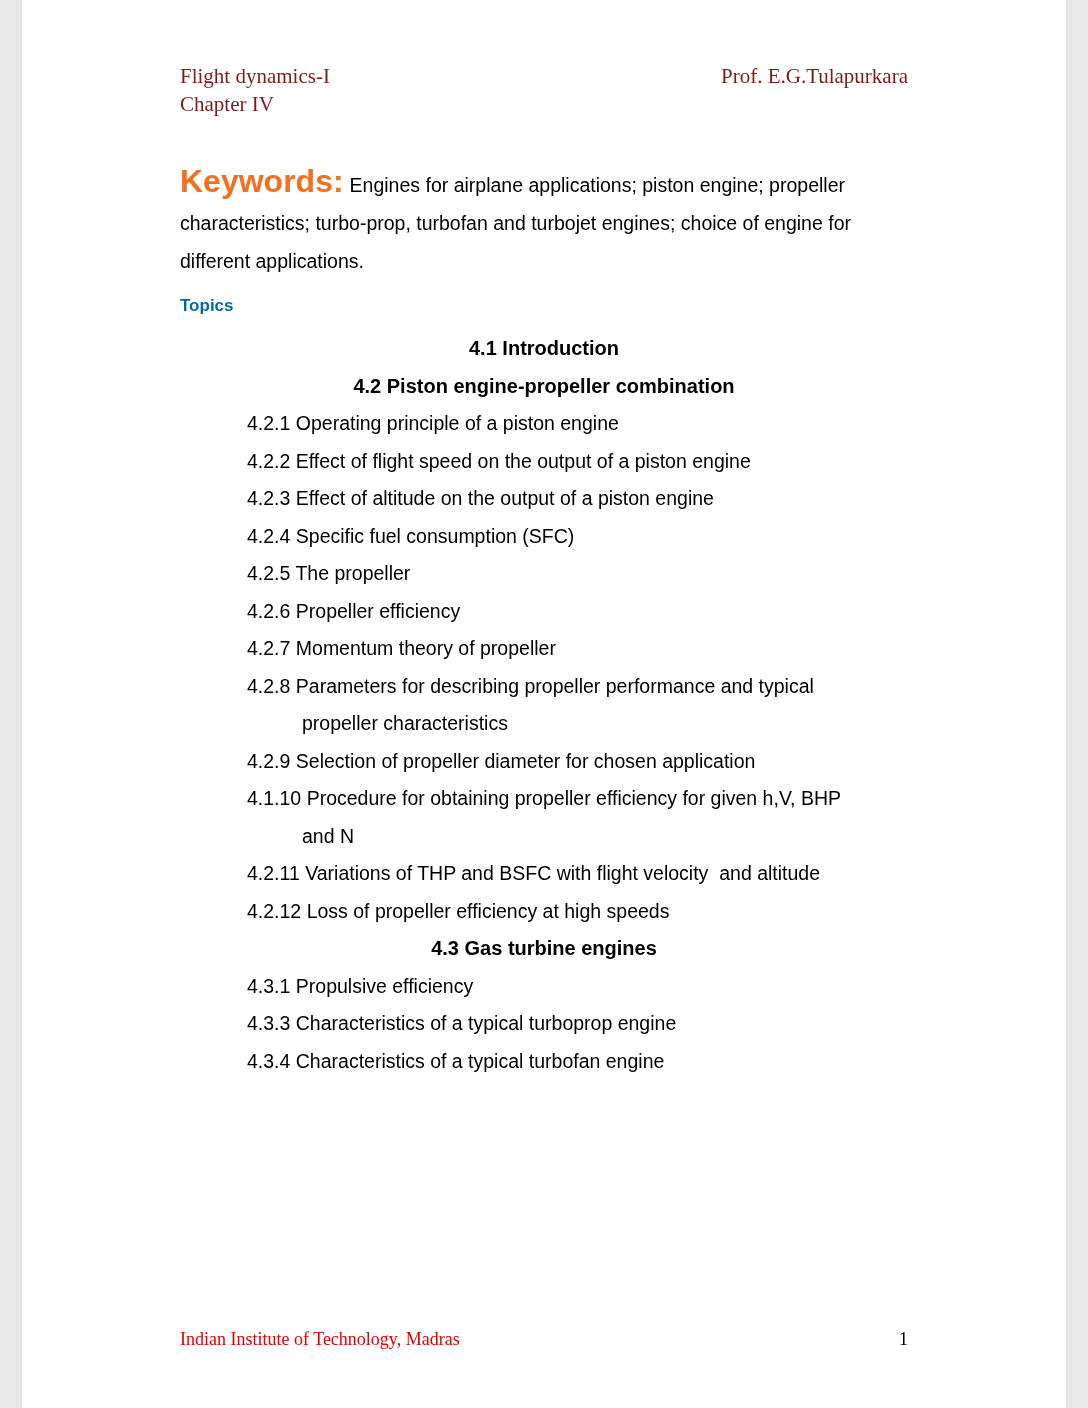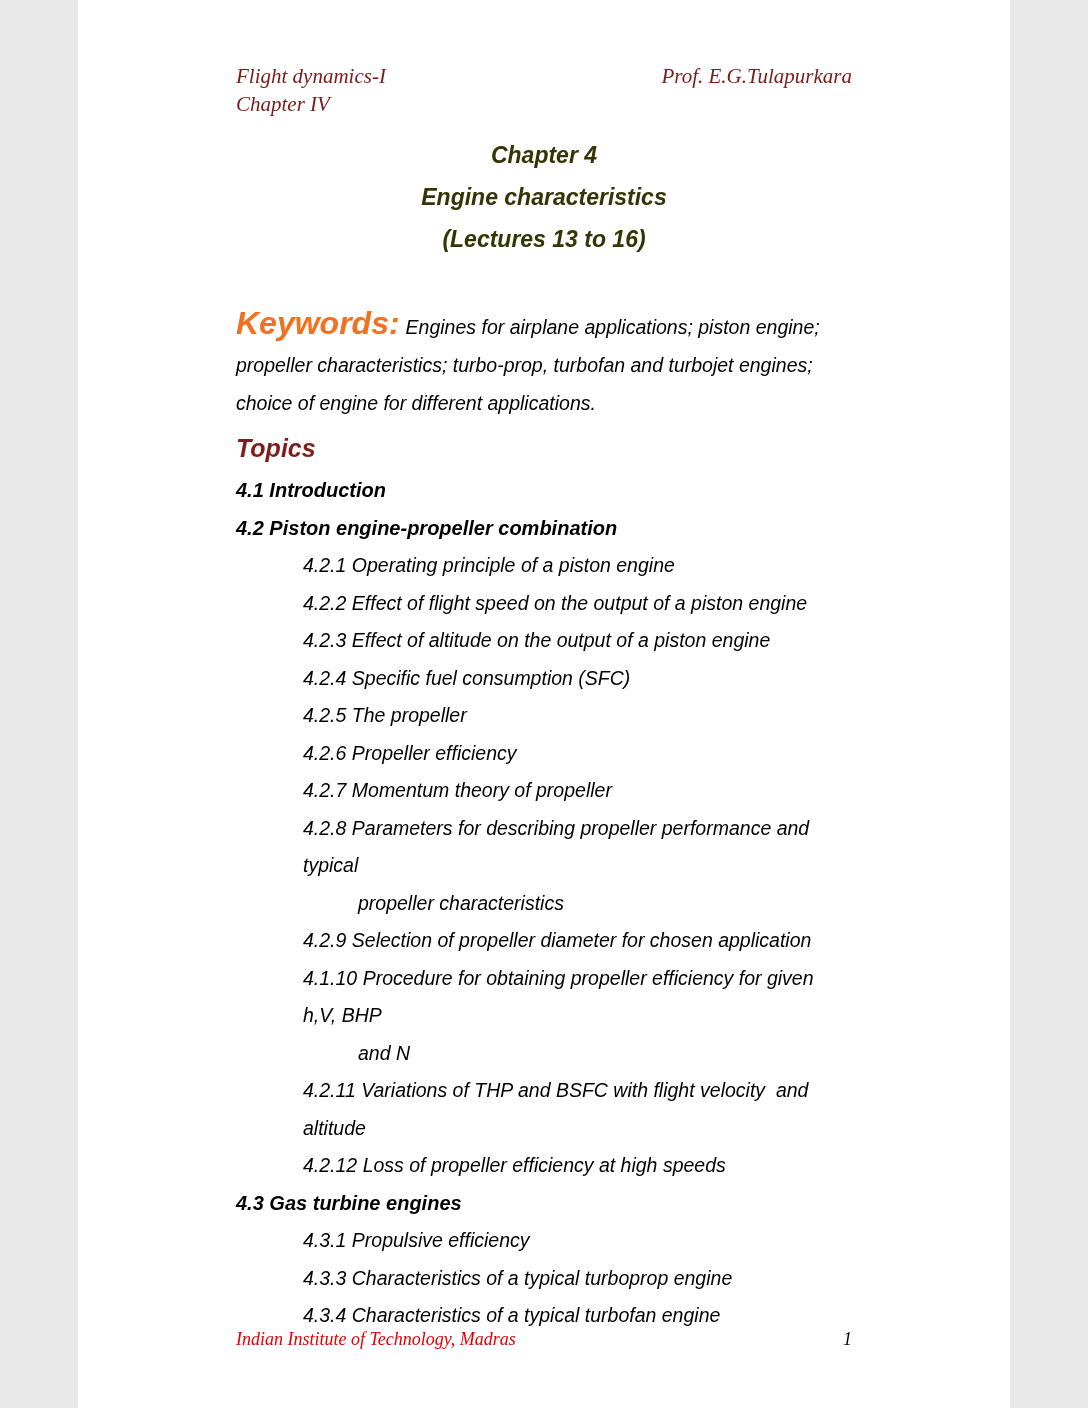--- a/index.html
+++ b/index.html
@@ -1,27 +1,26 @@
 <!DOCTYPE html>
 <html><head>
 <meta charset="utf-8">
 <style>
   html, body { margin: 0; padding: 0; background: #e8e8e8; }
   .page {
     position: relative;
-    width: 932px;
+    width: 1044px;
     height: 1408px;
     margin: 0 auto;
     background: #ffffff;
     font-family: "Liberation Sans", sans-serif;
     color: #000000;
     box-sizing: border-box;
     padding: 62px 158px 0 158px;
     overflow: hidden;
-    font-style: italic;
   }
   
   .header {
     display: flex;
     justify-content: space-between;
     align-items: flex-start;
     font-family: "Liberation Serif", serif;
     color: #7B1B1B;
     font-size: 21px;
     line-height: 28px;
@@ -44,34 +43,34 @@
   }
   .kw-label {
     color: #F0711F;
     font-weight: bold;
     font-size: 32px;
     margin-right: 6px;
   }
   
   .topics-heading {
     margin-top: 6px;
-    color: #7f1d1d;
+    color: #0369a1;
     font-weight: bold;
-    font-size: 25px;
+    font-size: 17px;
     line-height: 40px;
   }
   
   .toc { margin-top: 4px; }
   .toc-item {
     font-size: 19.5px;
     line-height: 37.5px;
     white-space: pre-wrap;
   }
   .toc-item.bold { font-weight: bold; font-size: 20px; }
-  .toc-item.lvl1 { margin-left: 0; }
+  .toc-item.lvl1 { margin-left: 0; text-align: center; }
   .toc-item.lvl2 { margin-left: 67px; }
   .toc-item.lvl3 { margin-left: 122px; }
   
   .footer {
     position: absolute;
     left: 158px;
     right: 158px;
     bottom: 58px;
     display: flex;
     justify-content: space-between;
@@ -88,25 +87,20 @@
 <div class="page">
 
   <div class="header">
     <div class="header-left">
       <div>Flight dynamics-I</div>
       <div>Chapter IV</div>
     </div>
     <div class="header-right">Prof. E.G.Tulapurkara</div>
   </div>
 
-  <div class="title-block">
-    <div>Chapter 4</div>
-    <div>Engine characteristics</div>
-    <div>(Lectures 13 to 16)</div>
-  </div>
 
   <p class="keywords">
     <span class="kw-label">Keywords:</span><span>Engines for airplane applications; piston engine; propeller characteristics; turbo-prop, turbofan and turbojet engines; choice of engine for different applications.</span>
   </p>
 
   <div class="topics-heading">Topics</div>
 
   <div id="toc" class="toc">
       <div class="toc-item lvl1 bold">4.1 Introduction</div>
       <div class="toc-item lvl1 bold">4.2 Piston engine-propeller combination</div>

